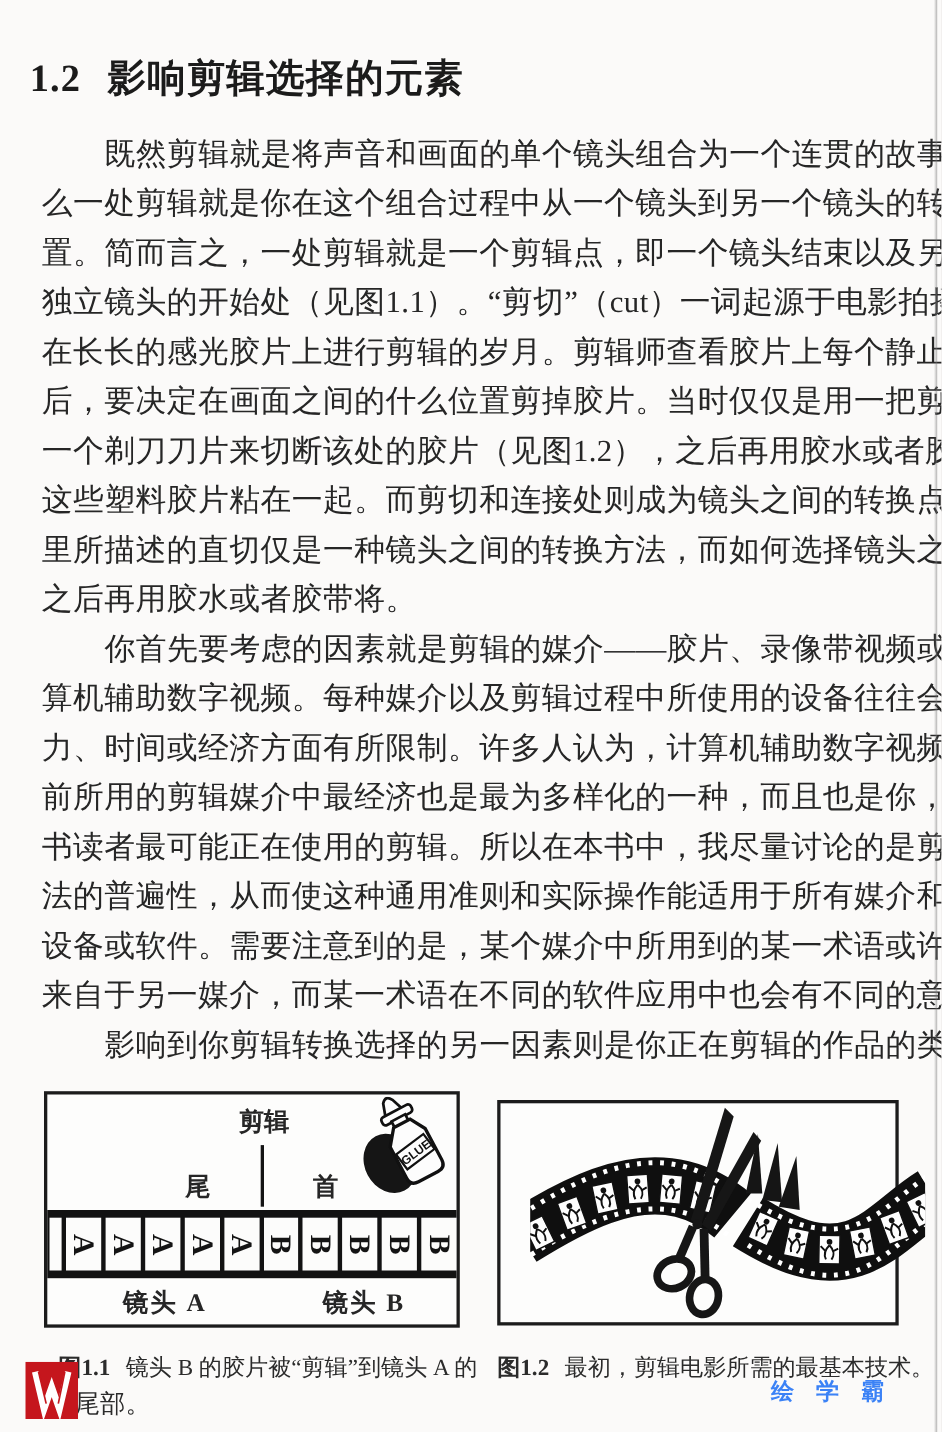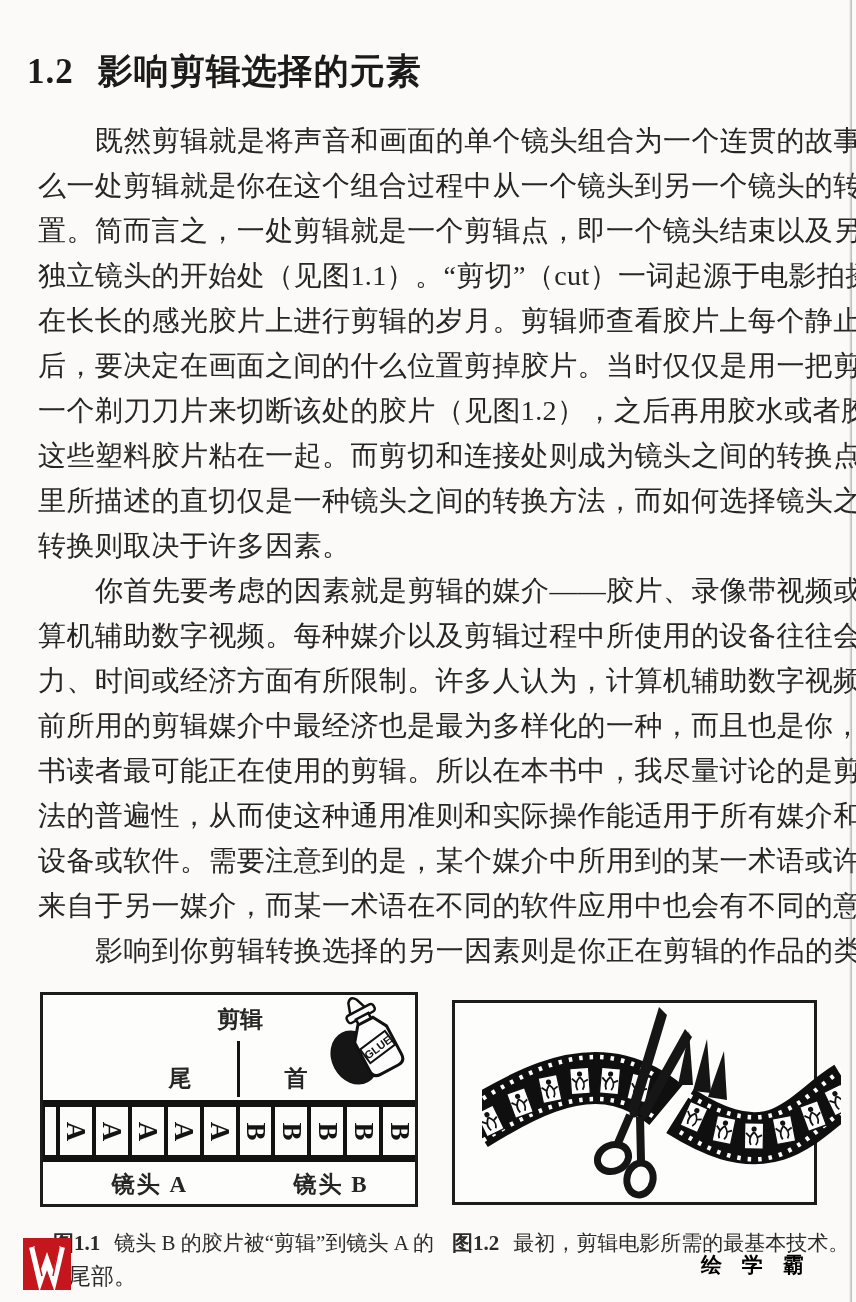--- a/index.html
+++ b/index.html
@@ -67,21 +67,21 @@
   <div class="body">
     <div class="line ind">既然剪辑就是将声音和画面的单个镜头组合为一个连贯的故事，那</div>
     <div class="line">么一处剪辑就是你在这个组合过程中从一个镜头到另一个镜头的转换位</div>
     <div class="line">置。简而言之，一处剪辑就是一个剪辑点，即一个镜头结束以及另一个</div>
     <div class="line">独立镜头的开始处（见图1.1）。“剪切”（cut）一词起源于电影拍摄完后，</div>
     <div class="line">在长长的感光胶片上进行剪辑的岁月。剪辑师查看胶片上每个静止画面</div>
     <div class="line">后，要决定在画面之间的什么位置剪掉胶片。当时仅仅是用一把剪刀和</div>
     <div class="line">一个剃刀刀片来切断该处的胶片（见图1.2），之后再用胶水或者胶带将</div>
     <div class="line">这些塑料胶片粘在一起。而剪切和连接处则成为镜头之间的转换点。这</div>
     <div class="line">里所描述的直切仅是一种镜头之间的转换方法，而如何选择镜头之间的</div>
-    <div class="line">转换则取决于许多因素。</div>
+    <div class="line">之后再用胶水或者胶带将。</div>
     <div class="line ind">你首先要考虑的因素就是剪辑的媒介——胶片、录像带视频或者计</div>
     <div class="line">算机辅助数字视频。每种媒介以及剪辑过程中所使用的设备往往会对体</div>
     <div class="line">力、时间或经济方面有所限制。许多人认为，计算机辅助数字视频是目</div>
     <div class="line">前所用的剪辑媒介中最经济也是最为多样化的一种，而且也是你，即本</div>
     <div class="line">书读者最可能正在使用的剪辑。所以在本书中，我尽量讨论的是剪辑语</div>
     <div class="line">法的普遍性，从而使这种通用准则和实际操作能适用于所有媒介和剪辑</div>
     <div class="line">设备或软件。需要注意到的是，某个媒介中所用到的某一术语或许正是</div>
     <div class="line">来自于另一媒介，而某一术语在不同的软件应用中也会有不同的意思。</div>
     <div class="line ind">影响到你剪辑转换选择的另一因素则是你正在剪辑的作品的类型，</div>
   </div>
@@ -241,16 +241,16 @@
   </div>
 
   <div class="logo">
     <svg width="48" height="52" viewBox="0 0 48 52">
       <rect x="0" y="0" width="48" height="52" fill="#c5161d"></rect>
       <polyline points="9,9 17,43 24,23 31,43 39,9" fill="none" stroke="#ffffff" stroke-width="6"></polyline>
       <polyline points="12,9 19,38" fill="none" stroke="#c5161d" stroke-width="1.5"></polyline>
       <polyline points="36,9 30,38" fill="none" stroke="#c5161d" stroke-width="1.5"></polyline>
     </svg>
   </div>
-  <div class="watermark" style="color:#000000;">绘 学 霸</div>
+  <div class="watermark" style="color:#3b82f6;">绘 学 霸</div>
 
   <div class="page-edge"></div>
 </div>
 
 </body></html>

